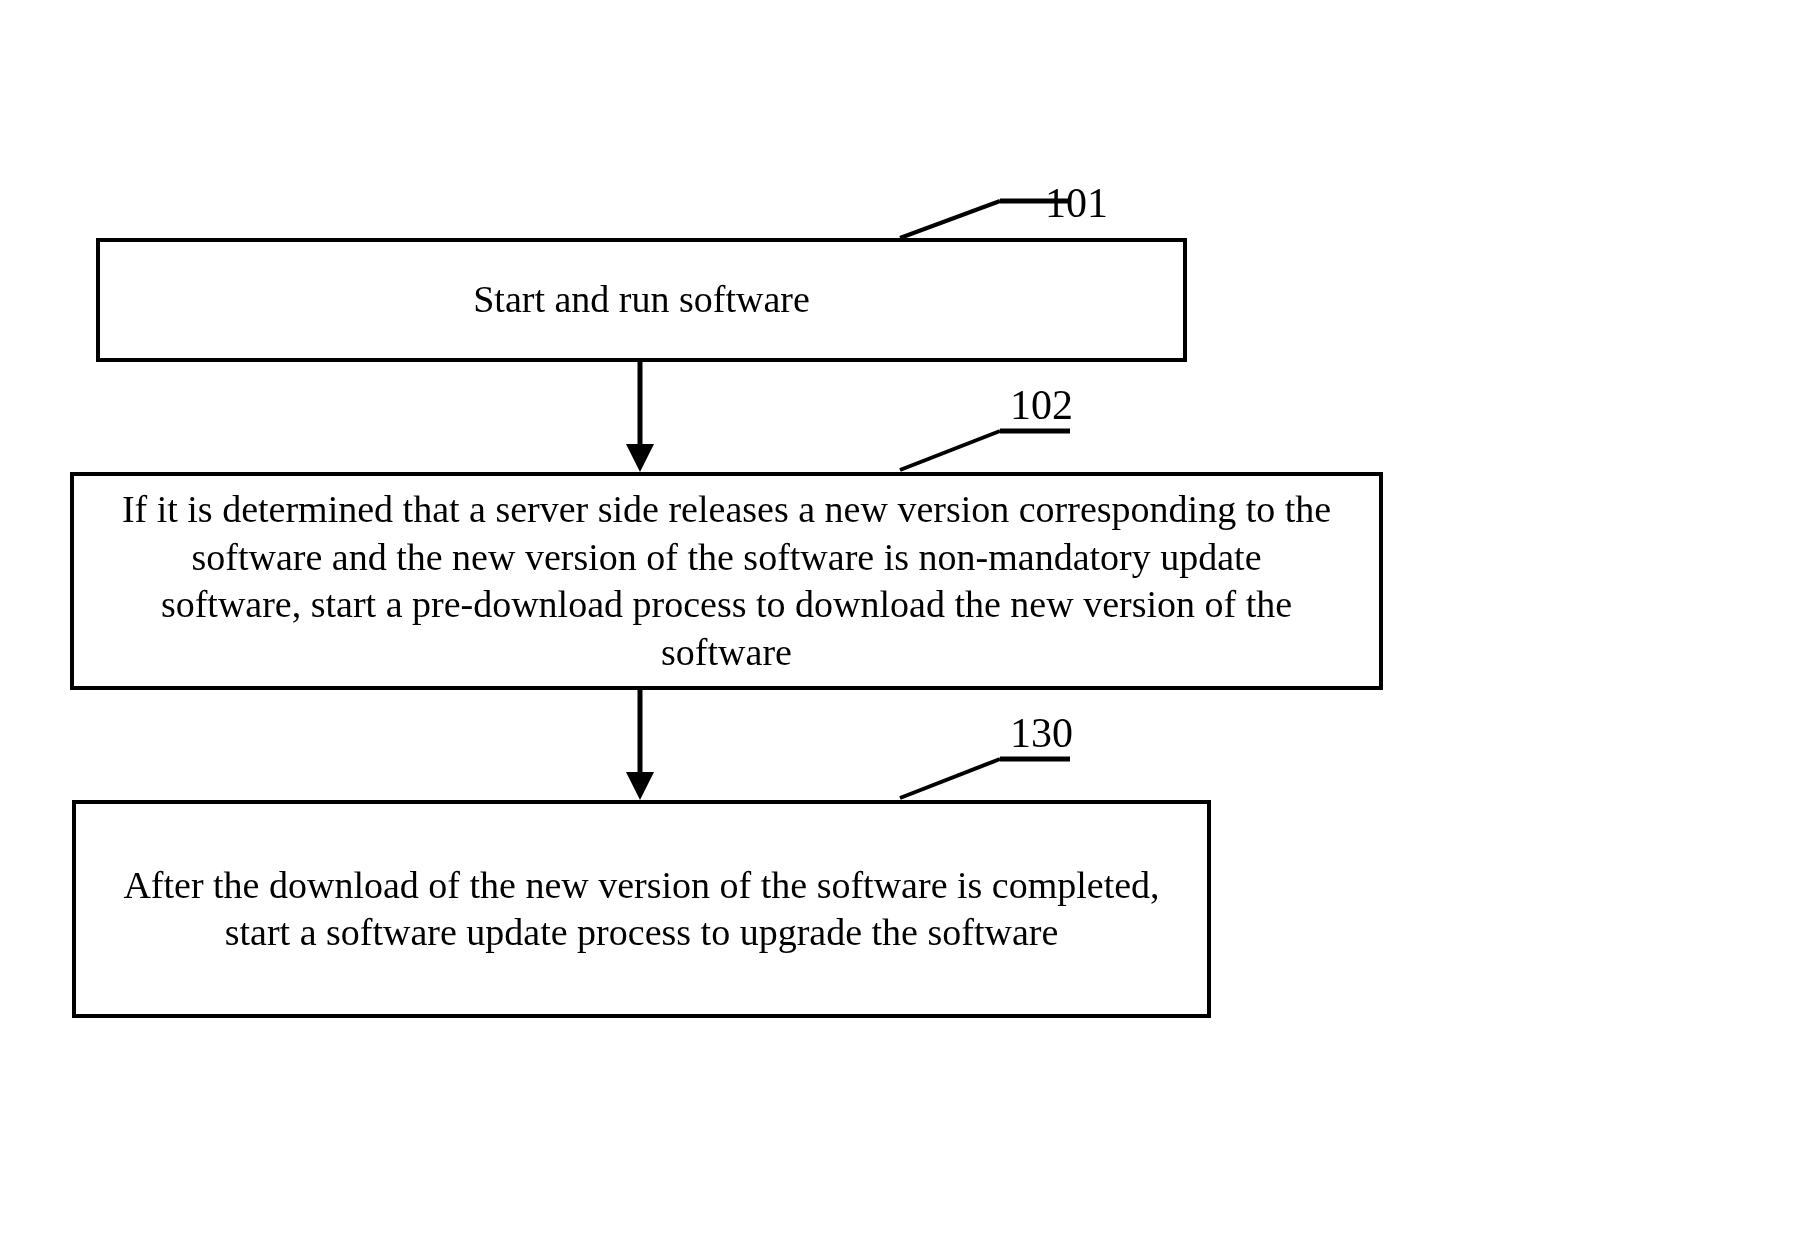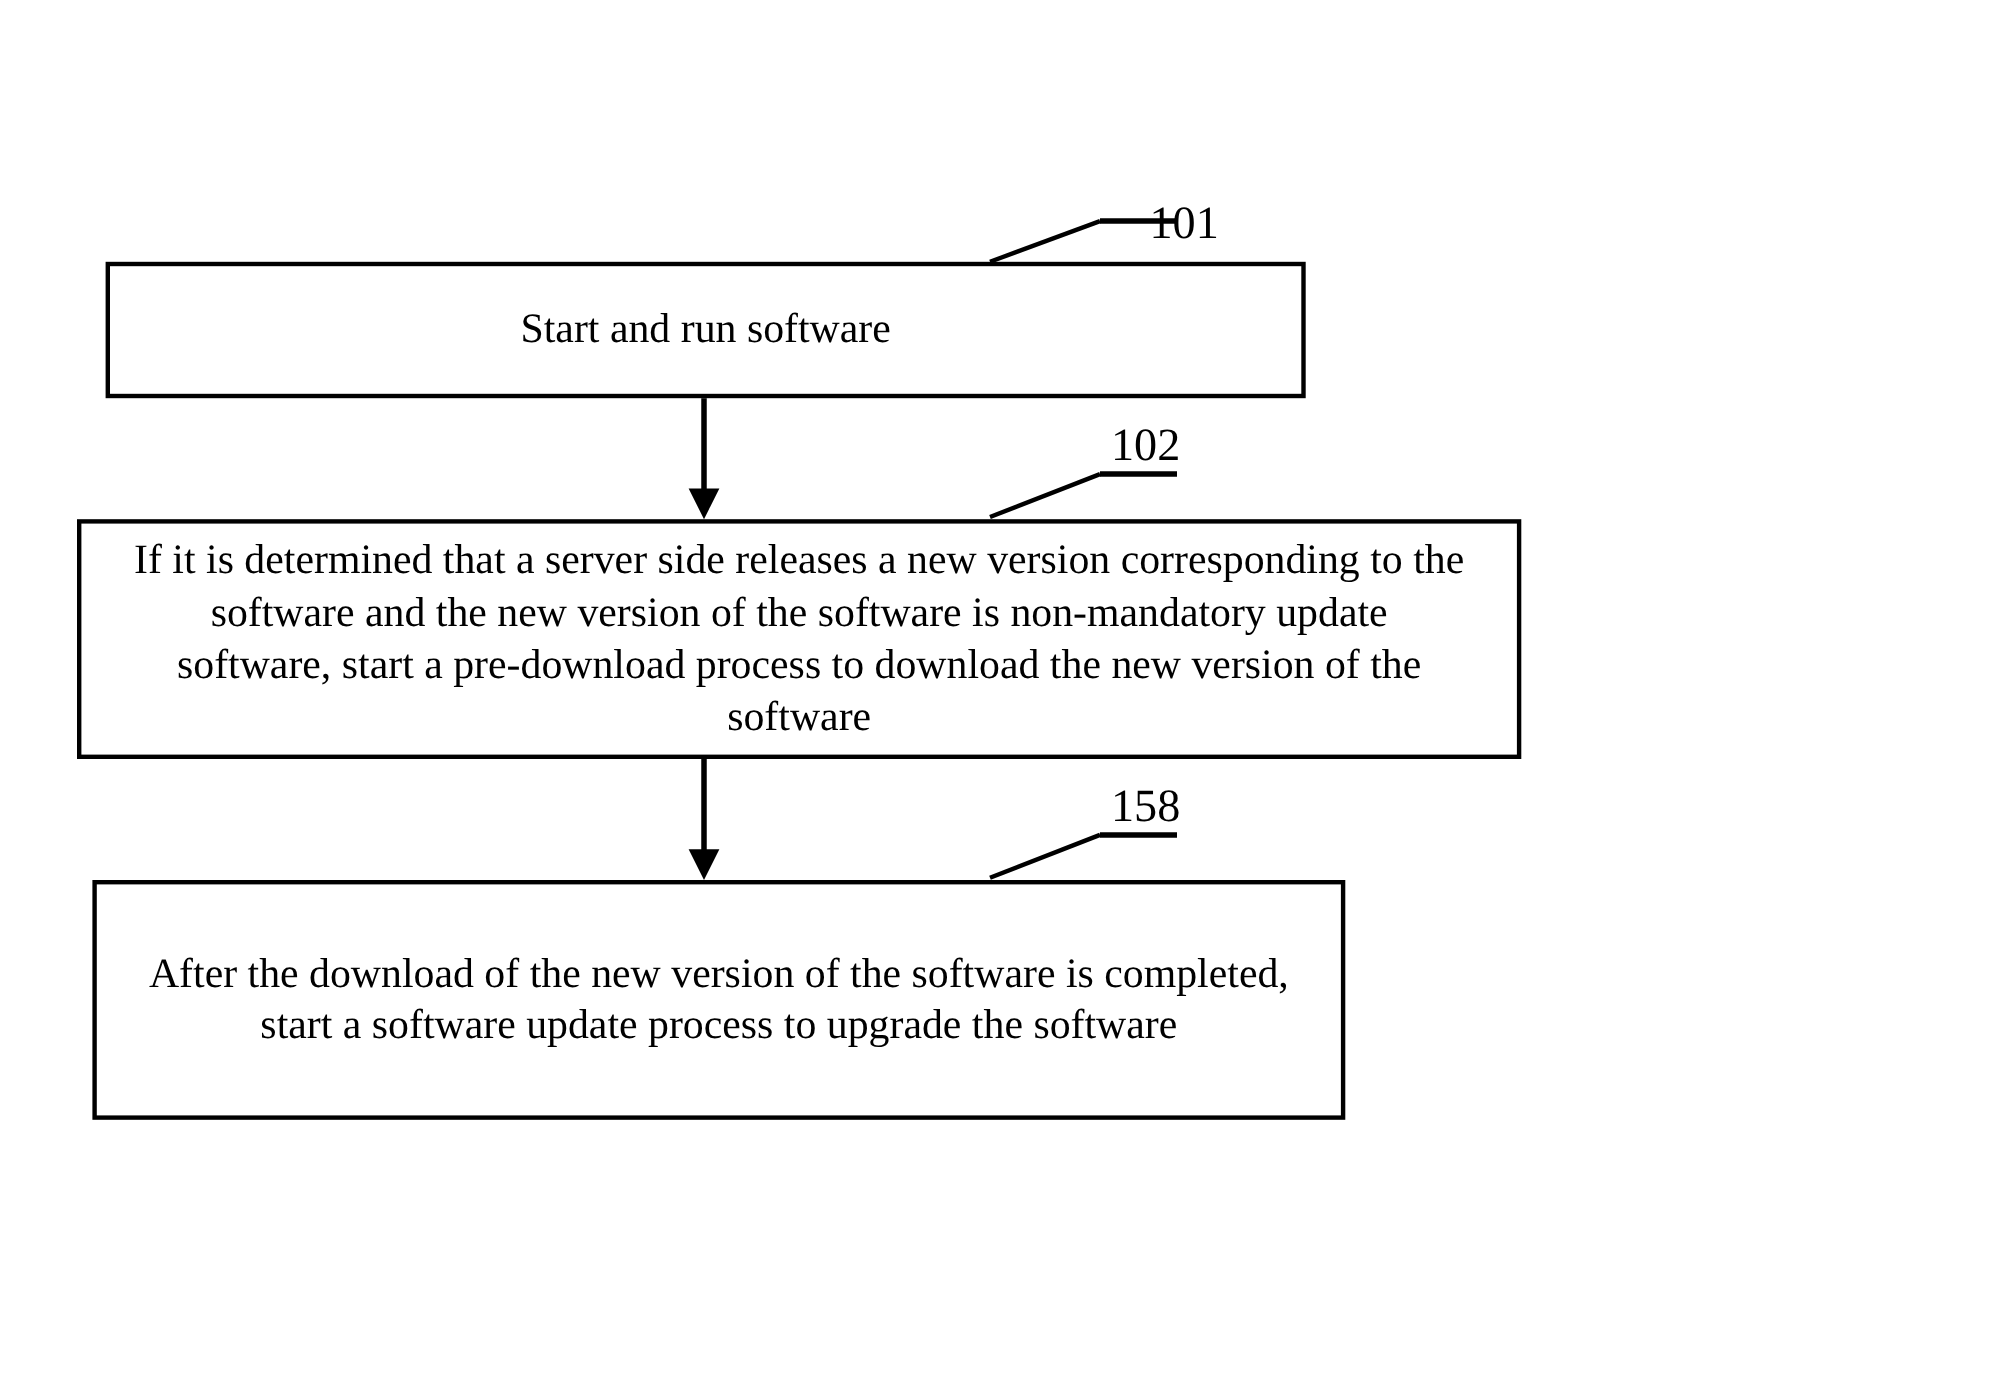--- a/index.html
+++ b/index.html
@@ -62,22 +62,22 @@
 <svg class="arrow" style="left:900px; top:425px;" width="170" height="50">
   <line x1="0" y1="45" x2="100" y2="6" stroke="#000" stroke-width="4"></line>
   <line x1="100" y1="6" x2="170" y2="6" stroke="#000" stroke-width="5"></line>
 </svg>
 
 <svg class="arrow" style="left:620px; top:690px;" width="40" height="110">
   <line x1="20" y1="0" x2="20" y2="90" stroke="#000" stroke-width="5"></line>
   <polygon points="20,110 6,82 34,82" fill="#000"></polygon>
 </svg>
 
-<div class="box" style="left:72px; top:800px; width:1139px; height:218px;margin-left:12px;">
+<div class="box" style="left:72px; top:800px; width:1139px; height:218px;">
   <span>After the download of the new version of the software is completed, start a software update process to upgrade the software</span>
 </div>
 
-<div class="label" style="left:1010px; top:709px;">158</div>
+<div class="label" style="left:1010px; top:709px;">130</div>
 
 <svg class="arrow" style="left:900px; top:753px;" width="170" height="50">
   <line x1="0" y1="45" x2="100" y2="6" stroke="#000" stroke-width="4"></line>
   <line x1="100" y1="6" x2="170" y2="6" stroke="#000" stroke-width="5"></line>
 </svg>
 
 </body></html>

